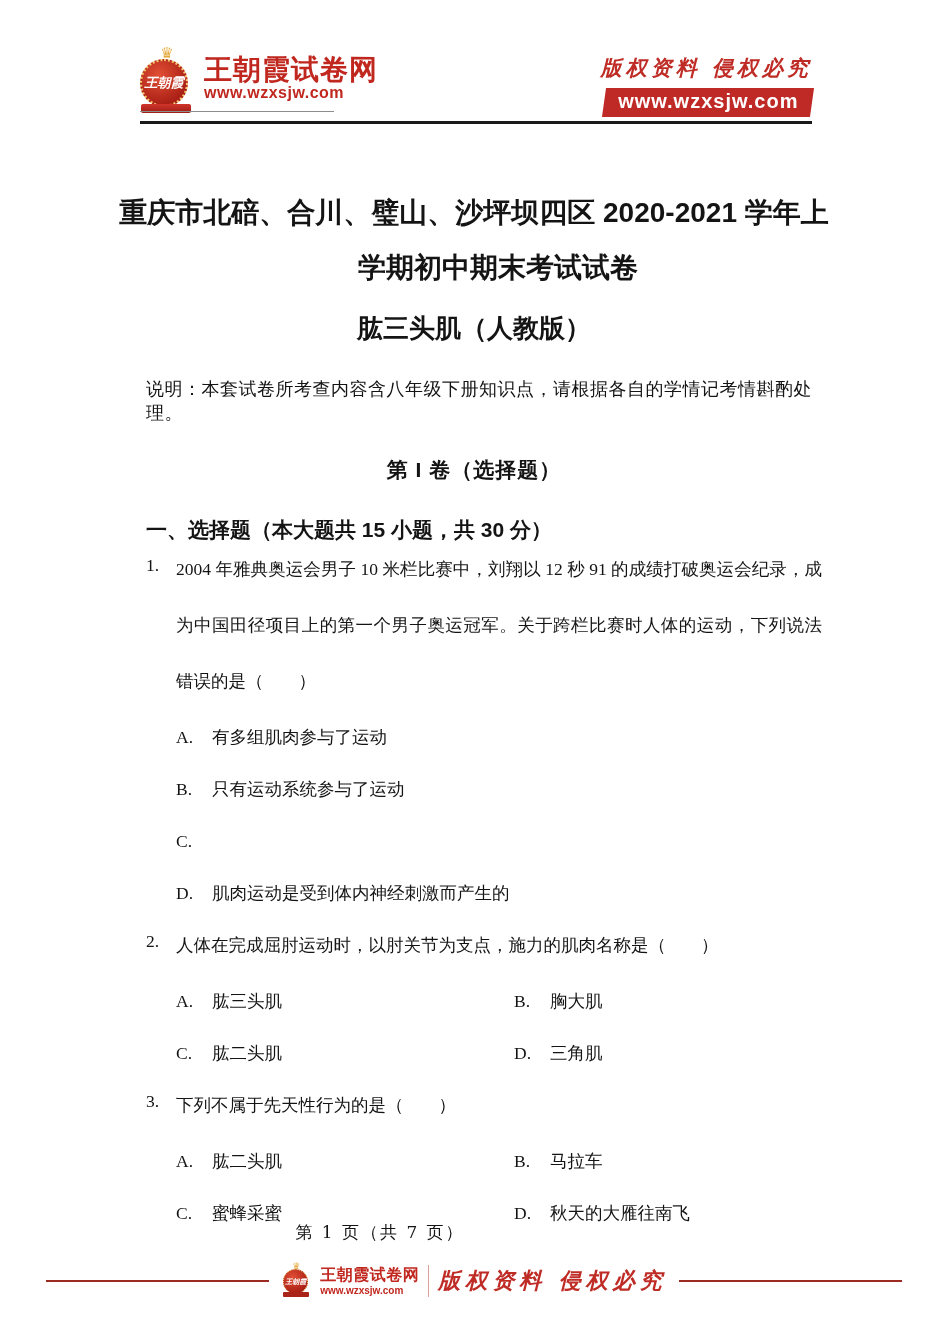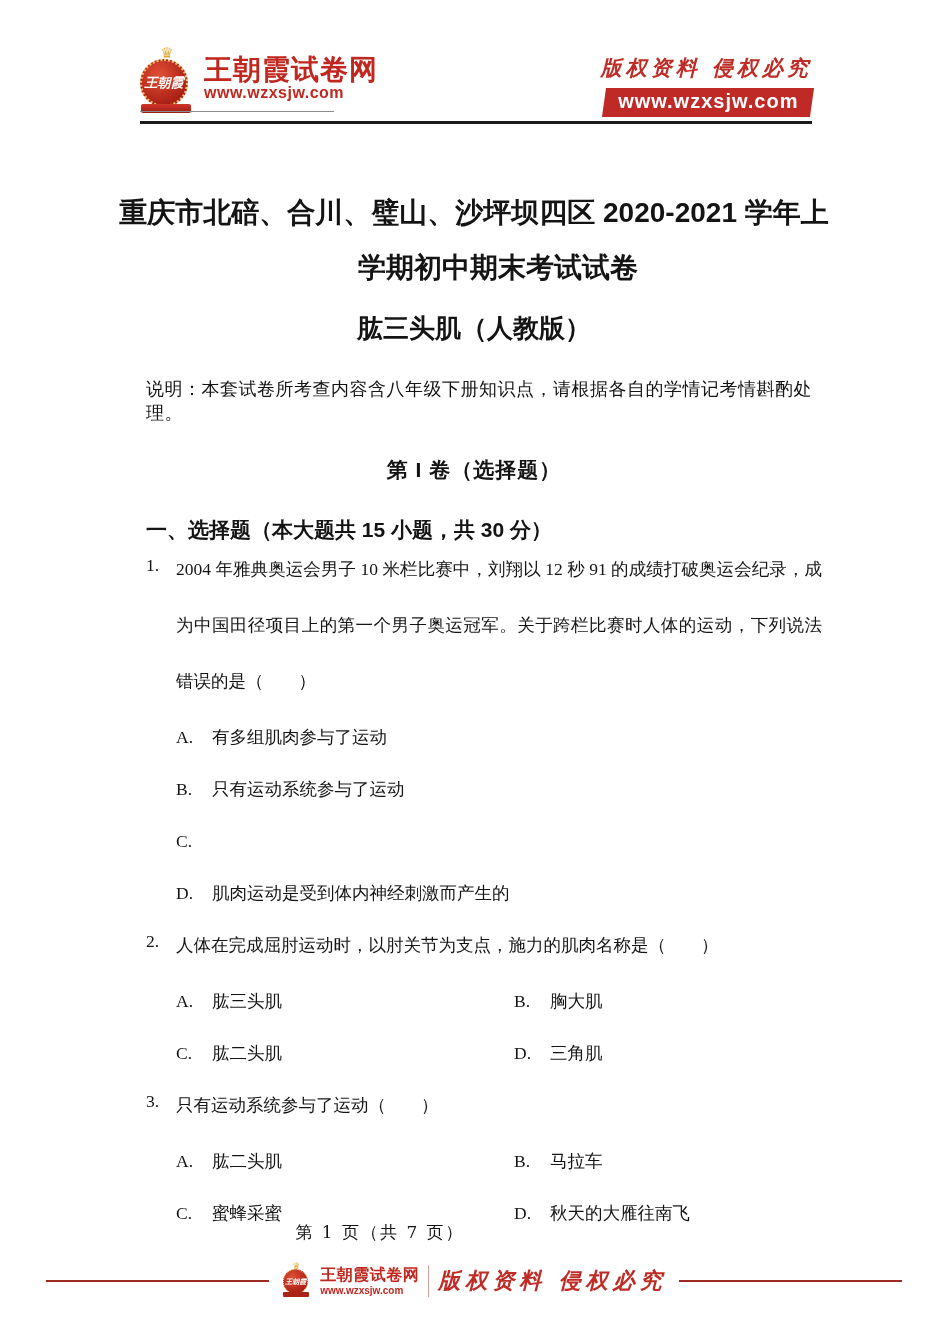--- a/index.html
+++ b/index.html
@@ -162,21 +162,21 @@
         <div class="option">
           <span class="opt-label">D.</span>
           <span>三角肌</span>
         </div>
       </div>
     </div>
 
     <div class="question">
       <div class="q-head">
         <span class="q-num">3.</span>
-        <div class="q-stem">只有运动系统参与了运动（　　）</div>
+        <div class="q-stem">下列不属于先天性行为的是（　　）</div>
       </div>
       <div class="options options--grid">
         <div class="option">
           <span class="opt-label">A.</span>
           <span>肱二头肌</span>
         </div>
         <div class="option">
           <span class="opt-label">B.</span>
           <span>马拉车</span>
         </div>

